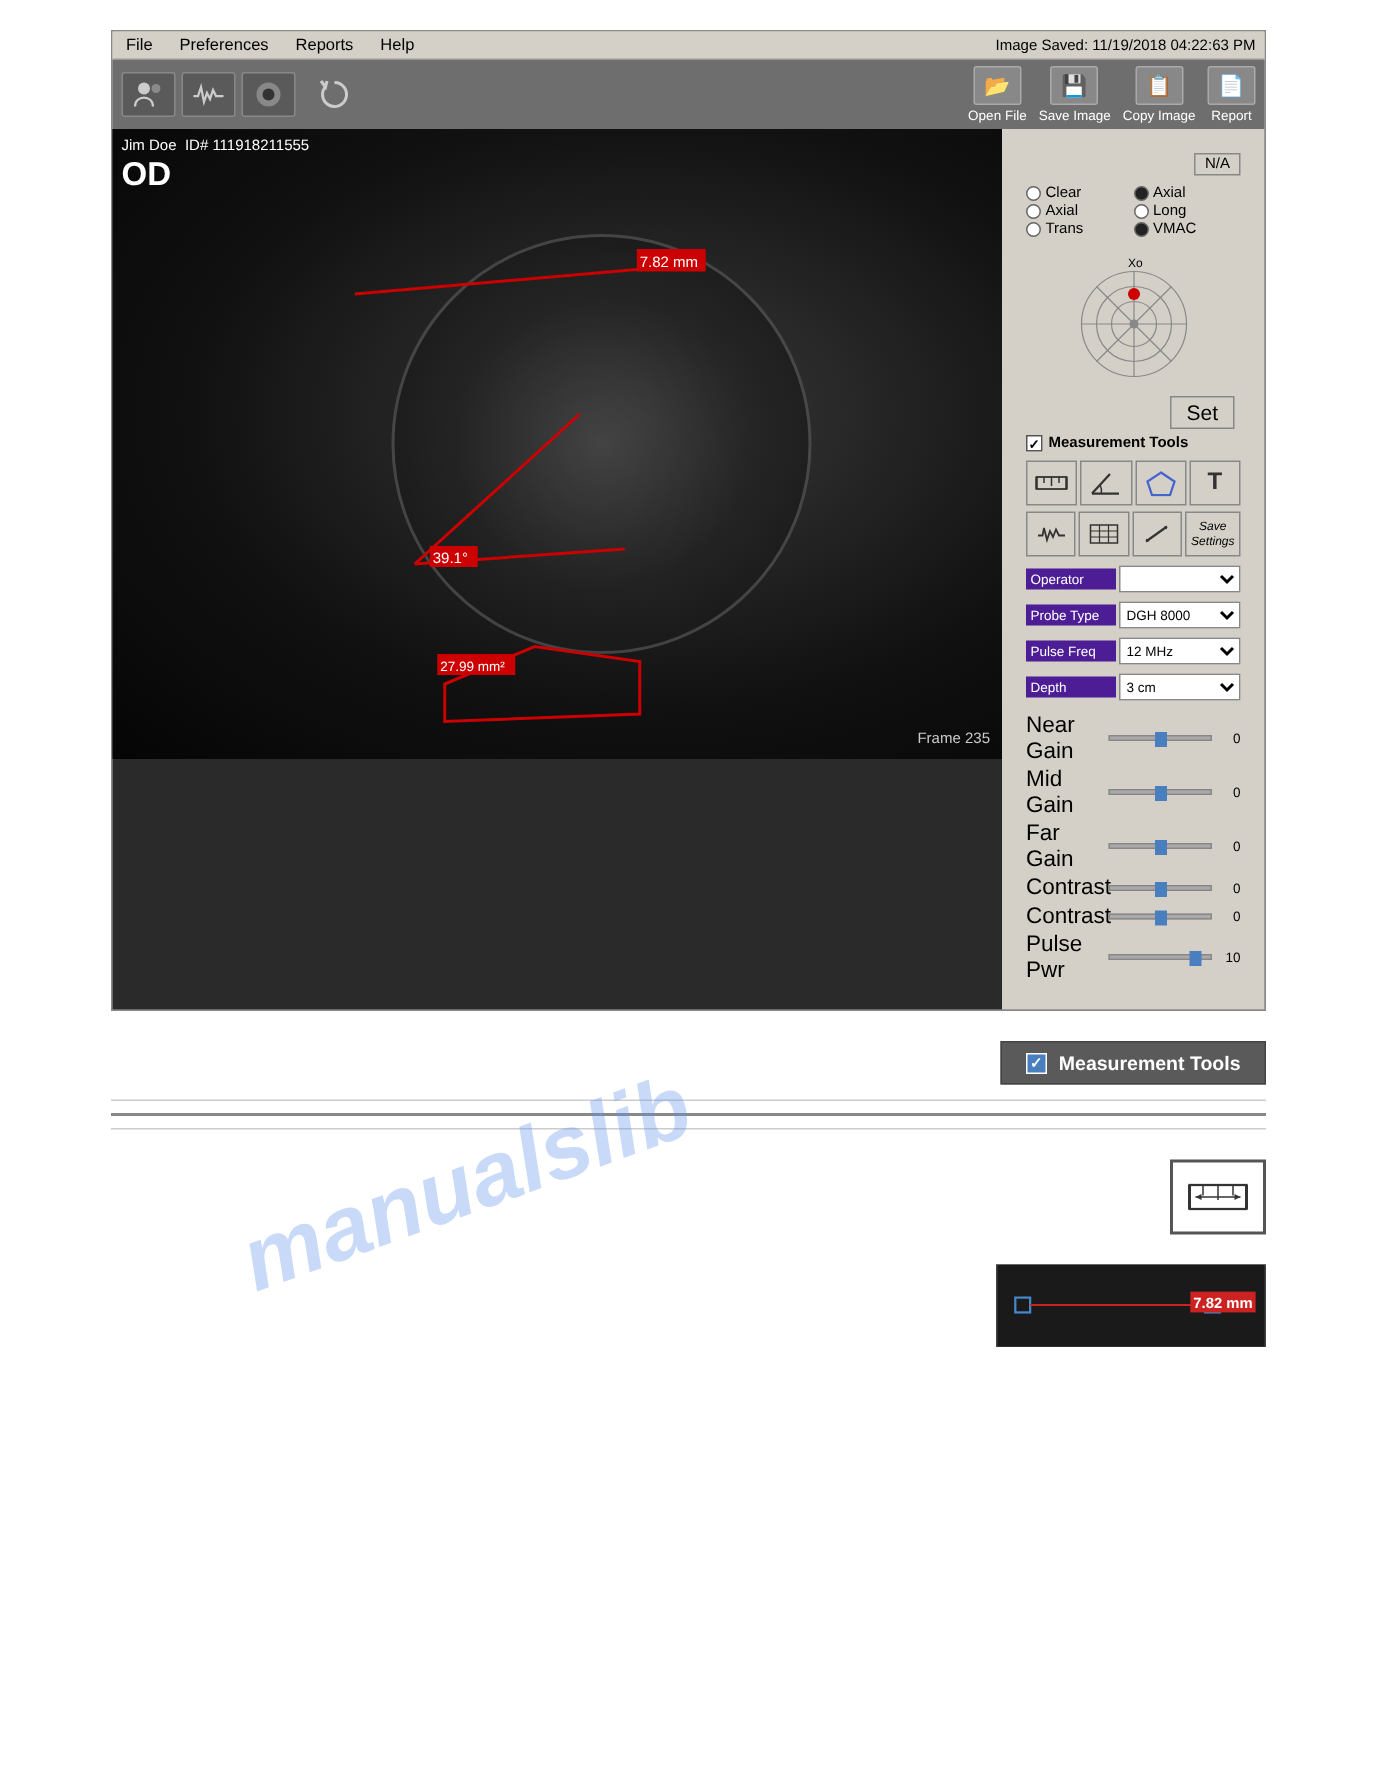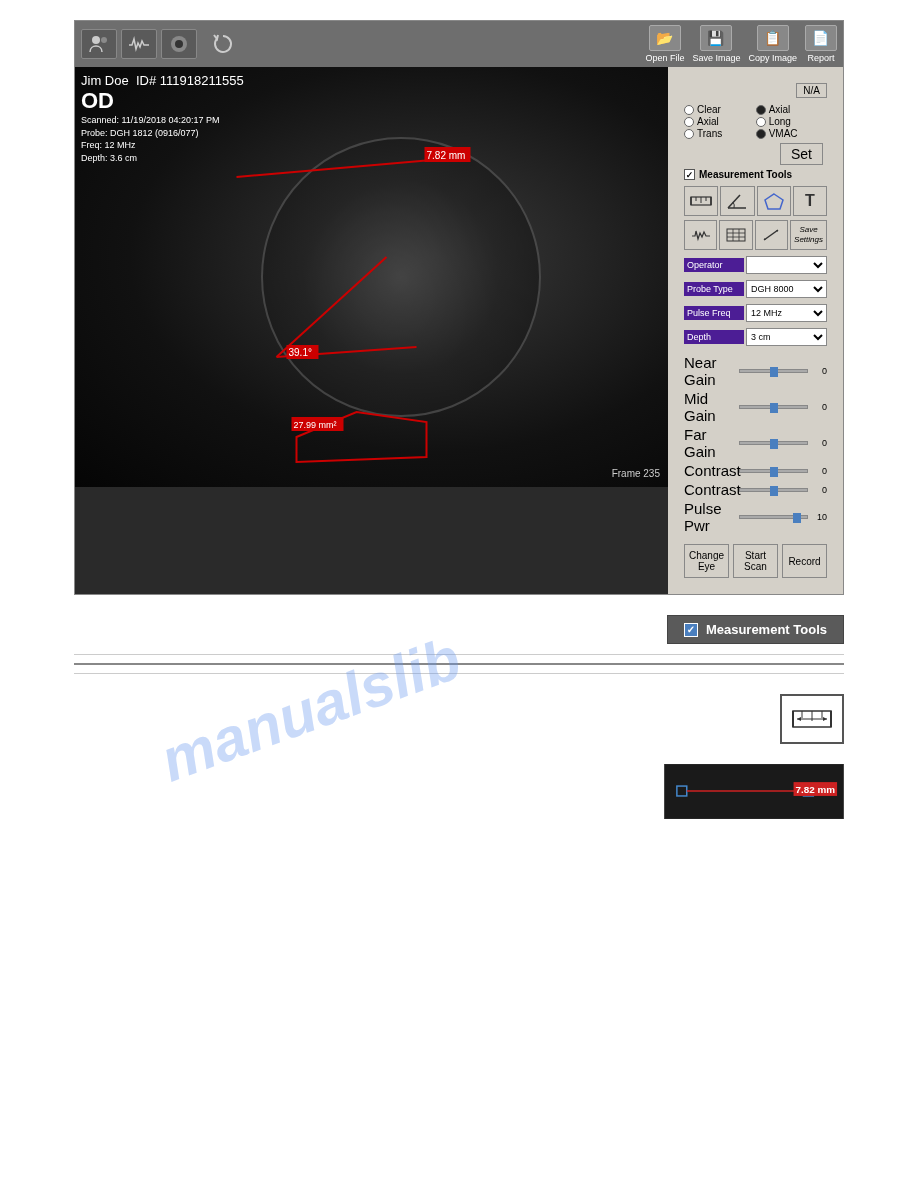--- a/index.html
+++ b/index.html
@@ -100,21 +100,21 @@
       min-height: 420px;
     }
 
     .patient-info {
       position: absolute;
       top: 6px;
       left: 6px;
       color: #fff;
       z-index: 5;
     }
-    .patient-name { font-size: 13px; }
+    .patient-name { font-size: 10px; }
     .patient-eye { font-size: 22px; font-weight: bold; }
     .patient-details { font-size: 9px; line-height: 1.4; }
 
     
     .ultrasound-bg {
       width: 100%;
       height: 420px;
       background: radial-gradient(ellipse at 60% 45%, #3a3a3a 0%, #111 60%, #050505 100%);
       position: relative;
       overflow: hidden;
@@ -428,20 +428,27 @@
     .below-watermark-container {
       position: relative;
       overflow: hidden;
     }
   </style>
 </head>
 <body>
 
 <div class="app-window">
 
+  <div class="menu-bar">
+    <span class="menu-item">File</span>
+    <span class="menu-item">Preferences</span>
+    <span class="menu-item">Reports</span>
+    <span class="menu-item">Help</span>
+    <span class="image-saved-text">Image Saved: 11/19/2018  04:22:63 PM</span>
+  </div>
 
   <div class="toolbar">
     <div class="toolbar-icon-group">
 
       <div class="toolbar-btn" title="Patient">
         <svg width="22" height="22" viewBox="0 0 22 22">
             <circle cx="8" cy="7" r="4" fill="#ccc"></circle>
             <path d="M2 19c0-4 3-6 6-6s6 2 6 6" fill="none" stroke="#ccc" stroke-width="1.5"></path>
             <circle cx="16" cy="7" r="3" fill="#aaa" opacity="0.6"></circle>
           </svg>
@@ -492,26 +499,20 @@
 
     <div class="image-panel">
       <div class="ultrasound-bg">
 
         <div class="patient-info">
           <div class="patient-name">
             <span>Jim Doe</span>&nbsp;
             <span>ID# 111918211555</span>
           </div>
           <div class="patient-eye">OD</div>
-          <div class="patient-details">
-            <div>Scanned: 11/19/2018  04:20:17 PM</div>
-            <div>Probe: DGH 1812 (0916/077)</div>
-            <div>Freq: 12 MHz</div>
-            <div>Depth: 3.6 cm</div>
-          </div>
         </div>
 
         <div class="ultrasound-eye"></div>
 
         <svg class="measurement-svg" viewBox="0 0 590 420">
 
           <defs>
             <filter id="noise">
               <feTurbulence type="fractalNoise" baseFrequency="0.65" numOctaves="3" stitchTiles="stitch"></feTurbulence>
               <feColorMatrix type="saturate" values="0"></feColorMatrix>
@@ -562,20 +563,38 @@
         <div class="radio-row">
           <span class="radio-dot"></span>
           <span>Trans</span>
         </div>
         <div class="radio-row">
           <span class="radio-dot filled"></span>
           <span>VMAC</span>
         </div>
       </div>
 
+      <div class="radial-section">
+        <svg width="100" height="90" viewBox="0 0 100 90">
+
+          <circle cx="50" cy="50" r="35" fill="none" stroke="#888" stroke-width="0.8"></circle>
+          <circle cx="50" cy="50" r="25" fill="none" stroke="#888" stroke-width="0.8"></circle>
+          <circle cx="50" cy="50" r="15" fill="none" stroke="#888" stroke-width="0.8"></circle>
+
+          <line x1="50" y1="15" x2="50" y2="85" stroke="#888" stroke-width="0.8"></line>
+          <line x1="15" y1="50" x2="85" y2="50" stroke="#888" stroke-width="0.8"></line>
+          <line x1="25" y1="25" x2="75" y2="75" stroke="#888" stroke-width="0.8"></line>
+          <line x1="75" y1="25" x2="25" y2="75" stroke="#888" stroke-width="0.8"></line>
+
+          <circle cx="50" cy="50" r="3" fill="#888"></circle>
+
+          <circle cx="50" cy="30" r="4" fill="#cc0000"></circle>
+          <text x="46" y="12" font-size="8" fill="#000" font-family="Arial">Xo</text>
+        </svg>
+      </div>
 
       <div style="display:flex; justify-content:flex-end;">
         <button class="set-btn">Set</button>
       </div>
 
       <div class="meas-tools-header">
         <div class="checkbox-box">✓</div>
         <span>Measurement Tools</span>
       </div>
 
@@ -703,25 +722,20 @@
         </div>
         <div class="slider-row">
           <span class="slider-label">Pulse Pwr</span>
           <div class="slider-track">
               <div class="slider-thumb" style="left:85%;"></div>
             </div>
           <span class="slider-value">10</span>
         </div>
       </div>
 
-      <div class="bottom-buttons">
-        <button class="action-btn">Change<br>Eye</button>
-        <button class="action-btn">Start Scan</button>
-        <button class="action-btn">Record</button>
-      </div>
 
     </div>
   </div>
 </div>
 
 <div class="below-app">
   <div class="below-watermark-container" style="min-height:500px; position:relative;">
 
     <div class="watermark" style="top:60px; left:80px;">manualslib</div>
 

